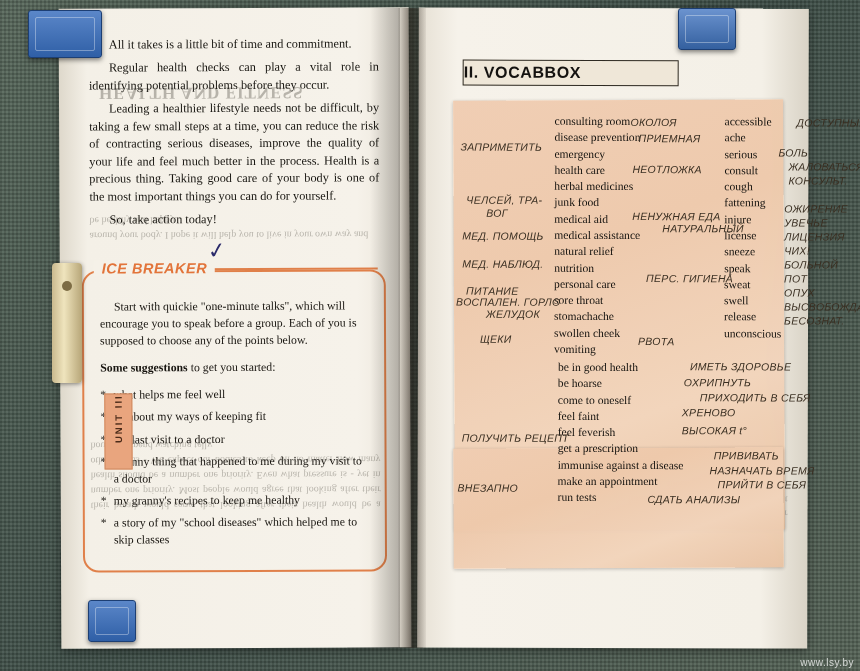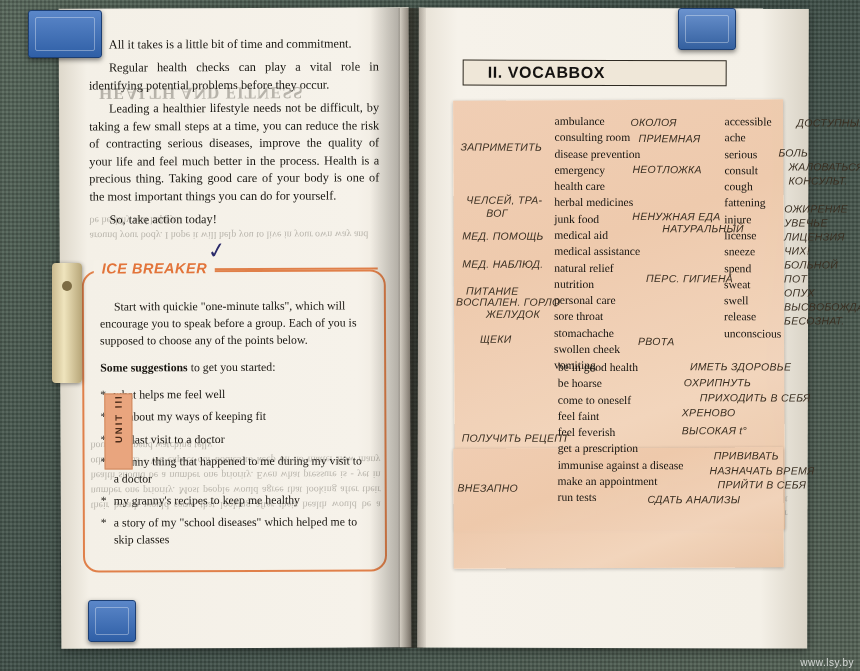--- a/index.html
+++ b/index.html
@@ -61,21 +61,21 @@
   .checkmark{position:absolute;left:148px;top:230px;font-size:22px;color:#2a2a6a;transform:rotate(-8deg);font-family:"Liberation Sans",sans-serif;}
   
   .unittab{position:absolute;width:26px;height:74px;background:#e9a57e;border:1px solid #d08a60;}
   .unittab span{display:block;transform:rotate(-90deg);white-space:nowrap;
     font-family:"Liberation Sans",sans-serif;font-size:9.5px;font-weight:bold;letter-spacing:2px;color:#4a2a18;
     margin-top:30px;}
   .unittab.l{left:44px;top:385px;}
   .folio{position:absolute;font-family:"Liberation Sans",sans-serif;font-size:12px;color:#2b2720;}
   .folio.l{left:32px;top:600px;}
   
-  .rhead{position:absolute;left:44px;top:52px;width:214px;padding:3px 24px;
+  .rhead{position:absolute;left:44px;top:52px;width:214px;padding:3px 0;
     background:#efe7d8;border:1.5px solid #2e2a22;}
   .rhead .t{font-family:"Liberation Sans",sans-serif;font-weight:bold;font-size:16px;letter-spacing:.6px;color:#141210;}
   
   .sheet{position:absolute;left:36px;top:92px;width:330px;height:430px;
     background:linear-gradient(160deg,#f0cdb2 0%,#eec9ab 35%,#f2d4bb 70%,#e9c3a3 100%);
     box-shadow:0 1px 4px rgba(0,0,0,.25);opacity:.96;transform:rotate(-0.4deg);}
   .sheet.s2{top:440px;height:120px;}
   .voc{position:absolute;font-size:11.6px;line-height:1.405;color:#14120e;}
   .voc.c1{left:136px;top:106px;width:170px;}
   .voc.c2{left:306px;top:106px;width:110px;}
@@ -140,21 +140,20 @@
       <div class="ghostr r1">for people to come to us and Write the descriptions of your classmates from in the following. Write the descriptions of what you hear and what people say about them. Each person may people salient. Family practice.</div>
 
       <div class="rhead">
         <div class="t">II. VOCABBOX</div>
       </div>
 
       <div class="sheet"></div>
       <div class="sheet s2"></div>
 
       <div class="voc c1">
-        <div>ambulance</div>
         <div>consulting room</div>
         <div>disease prevention</div>
         <div>emergency</div>
         <div>health care</div>
         <div>herbal medicines</div>
         <div>junk food</div>
         <div>medical aid</div>
         <div>medical assistance</div>
         <div>natural relief</div>
         <div>nutrition</div>
@@ -168,21 +167,21 @@
       <div class="voc c2">
         <div>accessible</div>
         <div>ache</div>
         <div>serious</div>
         <div>consult</div>
         <div>cough</div>
         <div>fattening</div>
         <div>injure</div>
         <div>license</div>
         <div>sneeze</div>
-        <div>spend</div>
+        <div>speak</div>
         <div>sweat</div>
         <div>swell</div>
         <div>release</div>
         <div>unconscious</div>
       </div>
 
       <div class="voc c3">
         <div>be in good health</div>
         <div>be hoarse</div>
         <div>come to oneself</div>

